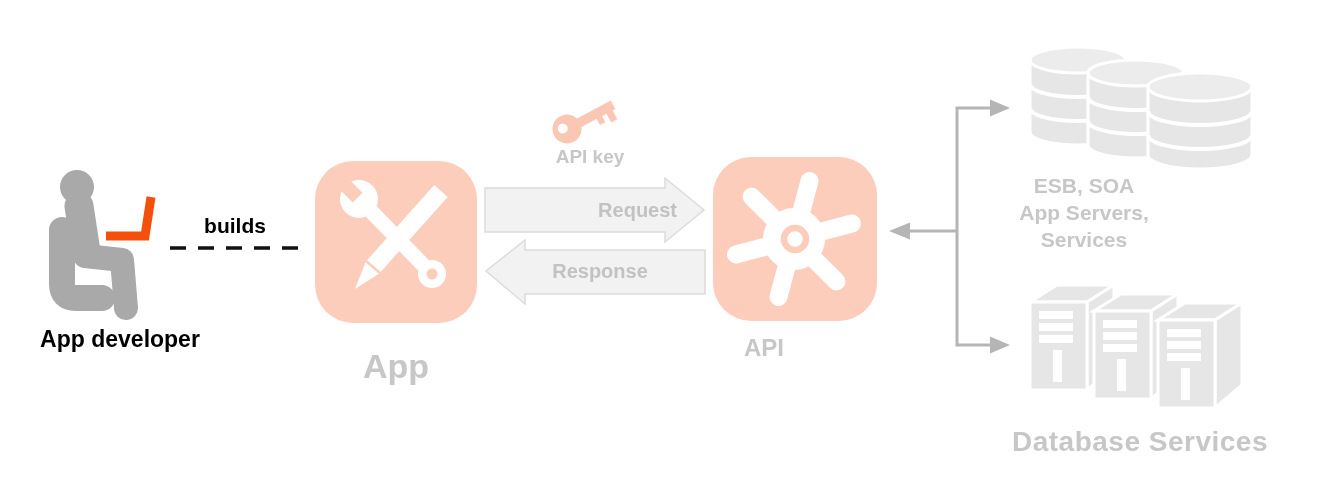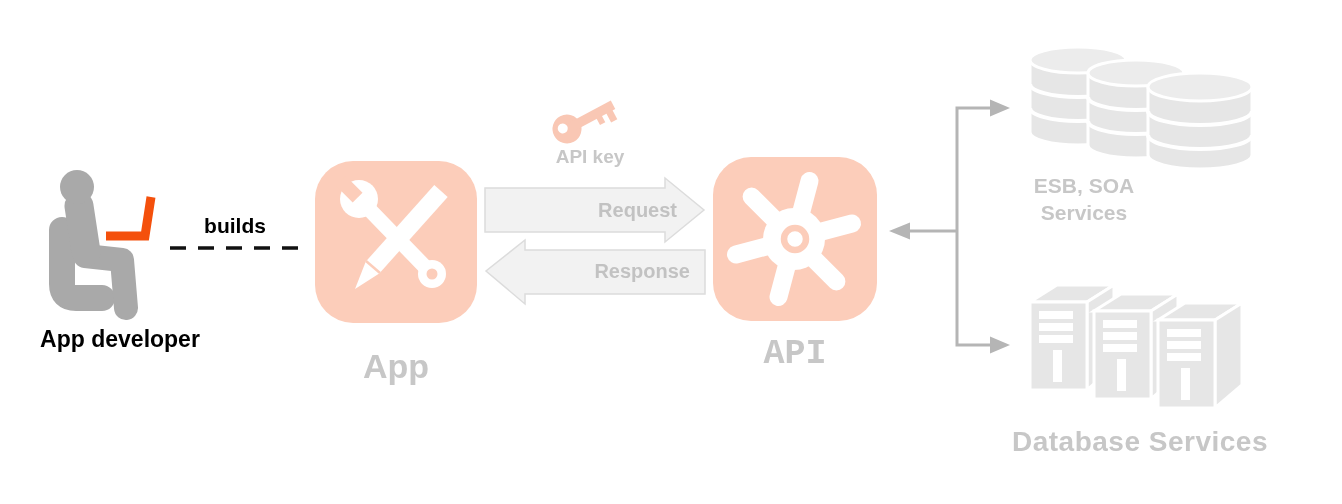--- a/index.html
+++ b/index.html
@@ -9,24 +9,24 @@
   }
   .abs{position:absolute;}
   .lbl{font-weight:bold;text-align:center;}
   .lbl-black{color:#000;}
   .lbl-muted{color:var(--muted-gray);}
   .dev-label{left:30px;top:326px;width:180px;font-size:23px;}
   .builds-label{left:180px;top:214px;width:110px;font-size:21px;}
   .app-icon{left:315px;top:161px;width:162px;height:162px;border-radius:38px;background:var(--icon-salmon);}
   .api-icon{left:713px;top:157px;width:164px;height:164px;border-radius:38px;background:var(--icon-salmon);}
   .app-label{left:315px;top:326px;width:162px;font-size:34px;margin-top:21px;}
-  .api-label{left:713px;top:334px;width:164px;font-size:35px;font-family:Liberation Mono, monospace;}
+  .api-label{left:682px;top:334px;width:164px;font-size:24px;}
   .apikey-label{left:538px;top:146px;width:104px;font-size:19px;}
   .request-label{left:492px;top:199px;width:185px;font-size:20px;color:var(--arrow-text);font-weight:bold;text-align:right;}
-  .response-label{left:510px;top:260px;width:180px;font-size:20px;color:var(--arrow-text);font-weight:bold;text-align:right;}
+  .response-label{left:510px;top:260px;width:180px;font-size:20px;color:var(--arrow-text);font-weight:bold;text-align:center;}
   .esb-label{left:984px;top:172px;width:200px;font-size:21px;line-height:27px;}
   .backend-label{left:1010px;top:426px;width:260px;font-size:28px;letter-spacing:0.5px;}
   svg{display:block;}
   .white-shape{fill:#fff;}
   .white-stroke{stroke:#fff;fill:none;}
   .salmon-shape{fill:var(--icon-salmon);}
   .gray-figure{fill:none;stroke:var(--figure-gray);}
   .connector{stroke:var(--connector-gray);stroke-width:3;fill:none;}
   .connector-head{fill:var(--connector-gray);stroke:none;}
   .big-arrow{fill:var(--arrow-fill);stroke:var(--arrow-border);stroke-width:1.5;}
@@ -131,20 +131,21 @@
 
     <g>
       <path class="backend-shape" d="M128,52 L128,120 A52,14 0 0 0 232,120 L232,52"></path>
       <ellipse class="backend-shape-light" cx="180" cy="52" rx="52" ry="14"></ellipse>
       <path class="white-stroke" stroke-width="4" d="M128,76 A52,14 0 0 0 232,76"></path>
       <path class="white-stroke" stroke-width="4" d="M128,100 A52,14 0 0 0 232,100"></path>
     </g>
   </svg>
   <div class="abs lbl lbl-muted esb-label">
     <div>ESB, SOA</div>
+    <div>App Servers,</div>
     <div>Services</div>
   </div>
 
   <svg class="abs" style="left:1018px;top:278px;" width="250" height="135" viewBox="0 0 250 135">
     <g transform="translate(12,24)">
       <polygon class="backend-shape" points="0,0 57,0 84,-17 27,-17"></polygon>
       <polygon class="backend-shape" points="57,0 84,-17 84,65 57,88"></polygon>
       <rect class="backend-shape" x="0" y="0" width="57" height="88"></rect>
       <g fill="#fff">
         <rect x="9" y="9" width="34" height="8"></rect>

